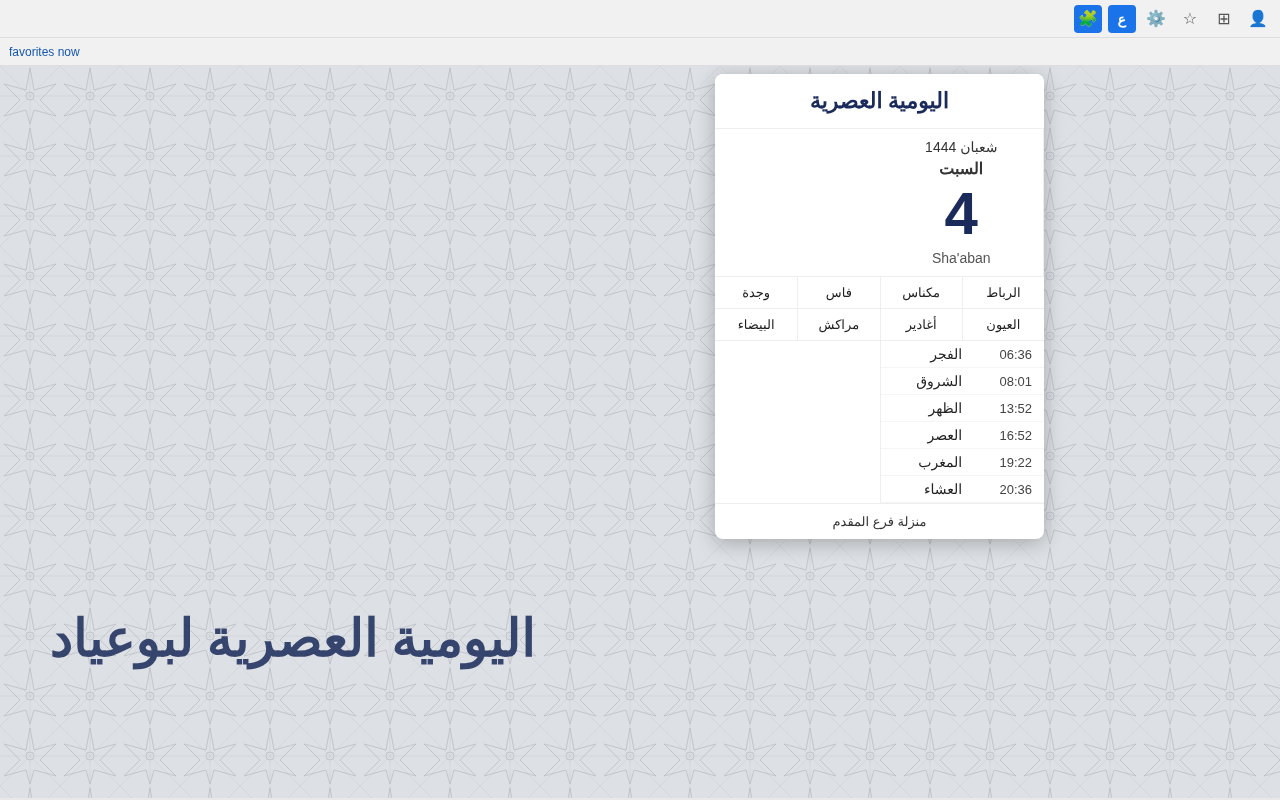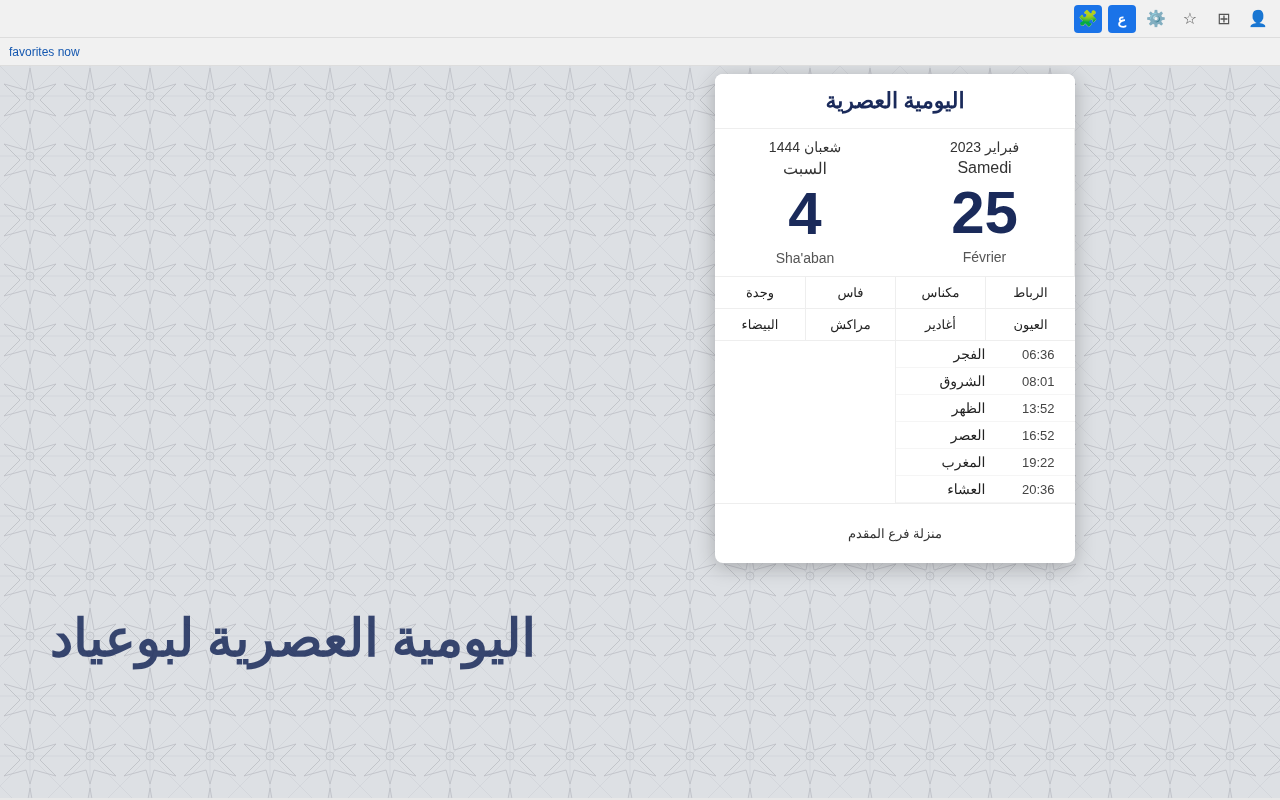--- a/index.html
+++ b/index.html
@@ -101,21 +101,21 @@
       font-weight: bold;
       opacity: 0.85;
       margin-top: 30px;
     }
 
     
     .widget-panel {
       position: absolute;
       top: 8px;
       left: 715px;
-      width: 360px;
+      width: 329px;
       background: white;
       border-radius: 8px;
       box-shadow: 0 4px 20px rgba(0,0,0,0.25);
       overflow: hidden;
       direction: rtl;
     }
 
     .widget-header {
       background: white;
       text-align: center;
@@ -146,20 +146,21 @@
       font-size: 14px;
       color: #333;
       direction: rtl;
     }
 
     .date-day-name {
       font-size: 16px;
       color: #333;
       margin-top: 4px;
       direction: rtl;
+      font-weight: bold;
     }
 
     .date-number {
       font-size: 60px;
       font-weight: bold;
       color: #1a2a5a;
       line-height: 1;
       margin: 6px 0;
       direction: ltr;
     }
@@ -204,21 +205,21 @@
       grid-template-columns: 1fr 1fr;
       padding: 5px 12px;
       border-bottom: 1px solid #f5f5f5;
       align-items: center;
     }
 
     .prayer-time {
       font-size: 13px;
       color: #444;
       direction: ltr;
-      text-align: center;
+      text-align: right;
       padding-left: 28px;
     }
 
     .prayer-name {
       font-size: 14px;
       color: #222;
       text-align: right;
       direction: rtl;
     }
 
@@ -239,21 +240,21 @@
     }
 
     .hijri-number {
       font-size: 70px;
       font-weight: bold;
       color: #1a2a5a;
       line-height: 1;
     }
 
     .widget-footer {
-      padding: 22px;
+      padding: 10px;
       text-align: center;
       font-size: 13px;
       color: #333;
       border-top: 1px solid #eee;
       direction: rtl;
     }
 
     
     .geo-bg {
       position: absolute;
@@ -299,26 +300,20 @@
   </svg>
 
   <div class="arabic-watermark">اليومية العصرية لبوعياد</div>
 
   <div class="widget-panel">
 
     <div class="widget-header">اليومية العصرية</div>
 
     <div class="widget-dates">
 
-      <div class="widget-date-col">
-        <div class="date-month-year">فبراير 2023</div>
-        <div class="date-day-name">Samedi</div>
-        <div class="date-number">25</div>
-        <div class="date-month-name">Février</div>
-      </div>
 
       <div class="widget-date-col">
         <div class="date-month-year">شعبان 1444</div>
         <div class="date-day-name">السبت</div>
         <div class="date-number">4</div>
         <div class="date-month-name">Sha'aban</div>
       </div>
     </div>
 
     <div class="city-grid">

